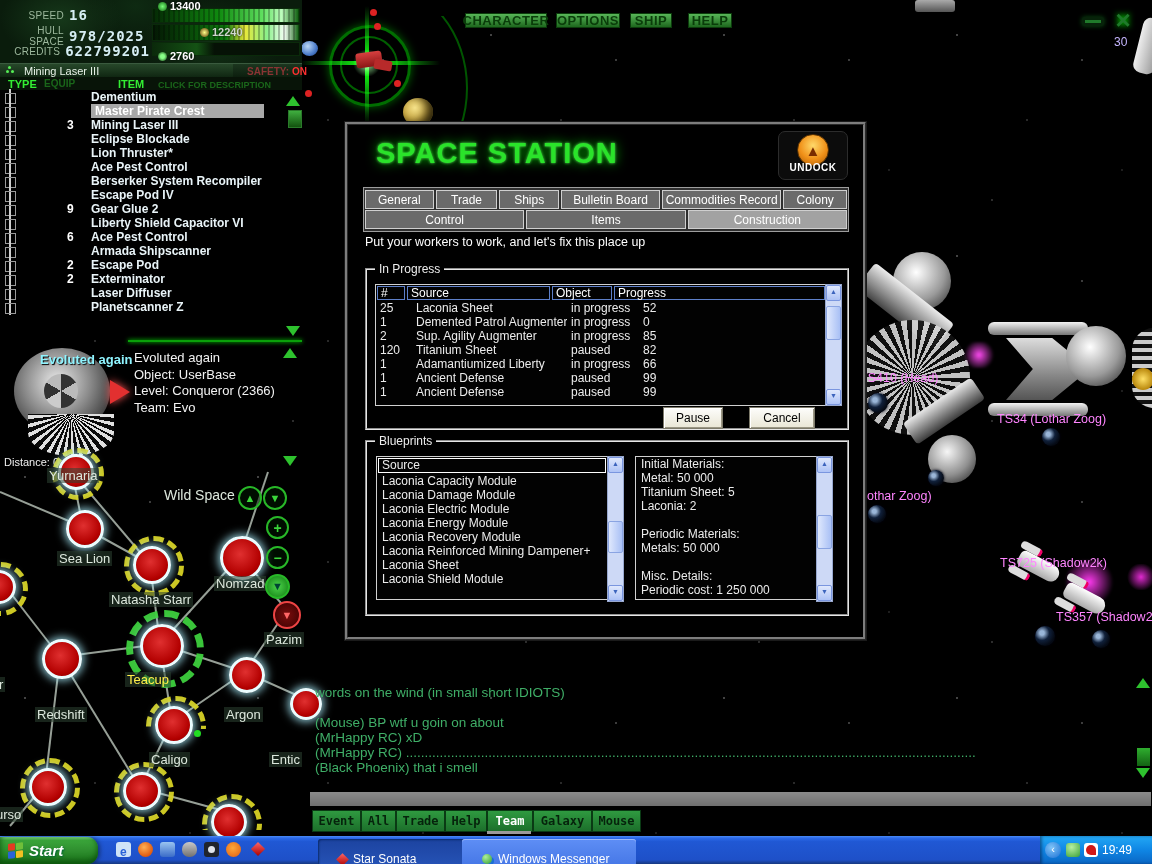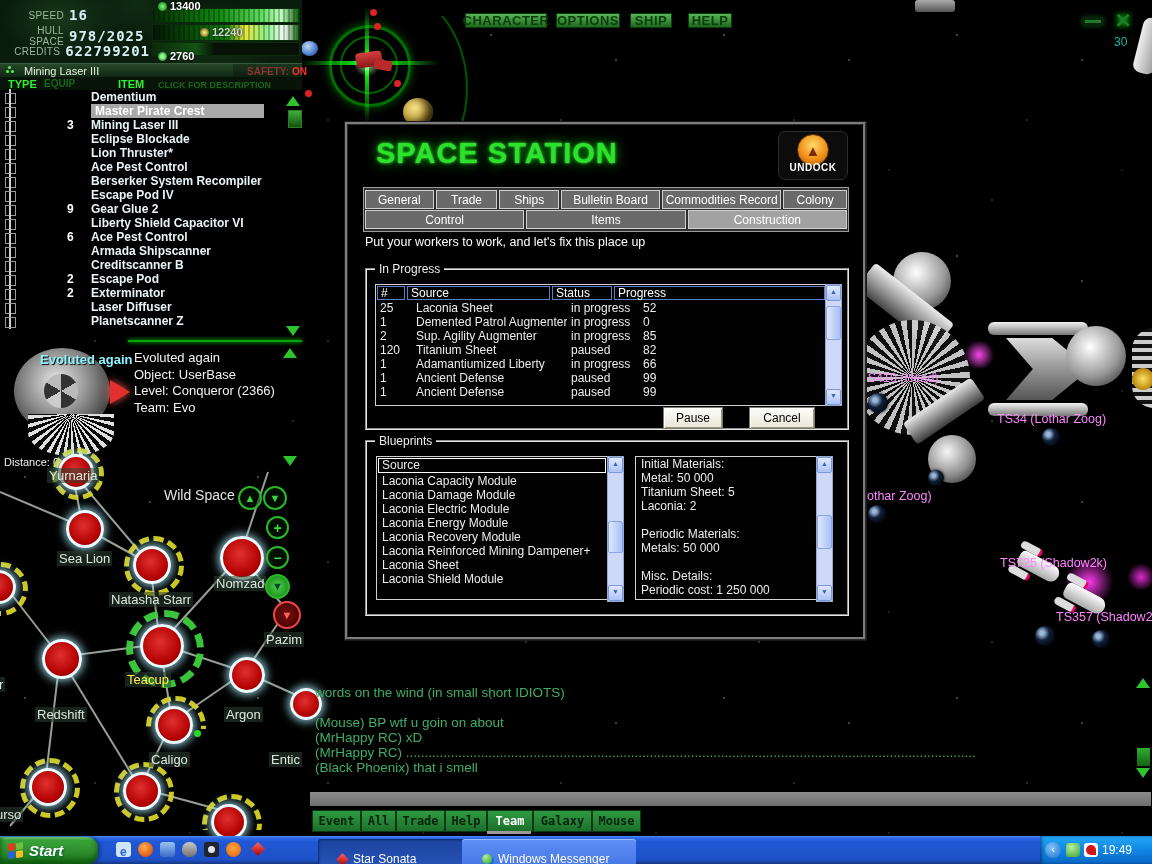--- a/index.html
+++ b/index.html
@@ -198,21 +198,21 @@
     <div class="abs" style="left:305px;top:90px;width:7px;height:7px;border-radius:50%;background:#d22;"></div>
     <div class="abs" style="left:296px;top:54px;width:6px;height:6px;border-radius:50%;background:#d22;"></div>
     <div class="abs" style="left:301px;top:41px;width:17px;height:15px;border-radius:50%;background:radial-gradient(circle at 40% 35%,#bcd8f5,#4a7ac8 60%,#1d3c78);"></div>
     <div class="abs" style="left:403px;top:98px;width:30px;height:28px;border-radius:50%;background:radial-gradient(circle at 40% 35%,#f5e28a,#c5a23a 55%,#6a5414);box-shadow:inset -6px -3px 8px rgba(0,0,0,.7);"></div>
   </div>
 
   <div class="abs" style="left:1082px;top:17px;width:22px;height:9px;background:#07230a;border-radius:2px;box-shadow:0 0 5px #0a4f12;">
     <div style="margin:3px 3px;height:3px;background:#1f7a2a;"></div>
   </div>
   <div class="abs" style="left:1110px;top:9px;width:26px;height:24px;color:#1f7a2a;font-size:26px;font-weight:bold;line-height:22px;text-align:center;text-shadow:0 0 6px #0f0;">×</div>
-  <div class="abs" style="left:1114px;top:35px;color:#14b8a6;font-size:12px;">30</div>
+  <div class="abs" style="left:1114px;top:35px;color:#c4b5fd;font-size:12px;">30</div>
 
   <div class="menubtn" style="left:465px;width:80px;">CHARACTER</div>
   <div class="menubtn" style="left:556px;width:62px;">OPTIONS</div>
   <div class="menubtn" style="left:630px;width:40px;">SHIP</div>
   <div class="menubtn" style="left:688px;width:42px;">HELP</div>
 
   <div class="abs hud">
     <div class="hud-row" style="top:7px;">
         <span class="hud-lab">SPEED</span>
         <span class="hud-val">16</span>
@@ -314,26 +314,20 @@
         <span class="cubecell"><i class="cube"></i></span>
         <span class="orbcell"><i class="orb"></i></span>
         <span class="cntcell">6</span>
         <span class="namecell">Ace Pest Control</span>
       </div>
     <div class="inv-row">
         <span class="cubecell"><i class="cube"></i></span>
         <span class="orbcell"><i class="orb"></i></span>
         <span class="cntcell"></span>
         <span class="namecell">Armada Shipscanner</span>
-      </div>
-    <div class="inv-row">
-        <span class="cubecell"><i class="cube"></i></span>
-        <span class="orbcell"><i class="orb"></i></span>
-        <span class="cntcell"></span>
-        <span class="namecell">Creditscanner B</span>
       </div>
     <div class="inv-row">
         <span class="cubecell"><i class="cube"></i></span>
         <span class="orbcell"><i class="orb"></i></span>
         <span class="cntcell">2</span>
         <span class="namecell">Escape Pod</span>
       </div>
     <div class="inv-row">
         <span class="cubecell"><i class="cube"></i></span>
         <span class="orbcell"><i class="orb"></i></span>
@@ -487,21 +481,21 @@
       </div>
     </div>
     <div class="instr">Put your workers to work, and let's fix this place up</div>
 
     <div class="group" style="top:143px;height:158px;">
       <div class="glab">In Progress</div>
       <div class="ptable">
         <div class="phead">
           <span class="phc" style="width:20px;">#</span>
           <span class="phc" style="width:135px;">Source</span>
-          <span class="phc" style="width:52px;">Status</span>
+          <span class="phc" style="width:52px;">Object</span>
           <span class="phc" style="flex:1;">Progress</span>
         </div>
         <div class="prow">
             <span class="pc c0">25</span>
             <span class="pc c1">Laconia Sheet</span>
             <span class="pc c2">in progress</span>
             <span class="pc c3">52</span>
           </div>
         <div class="prow">
             <span class="pc c0">1</span>

